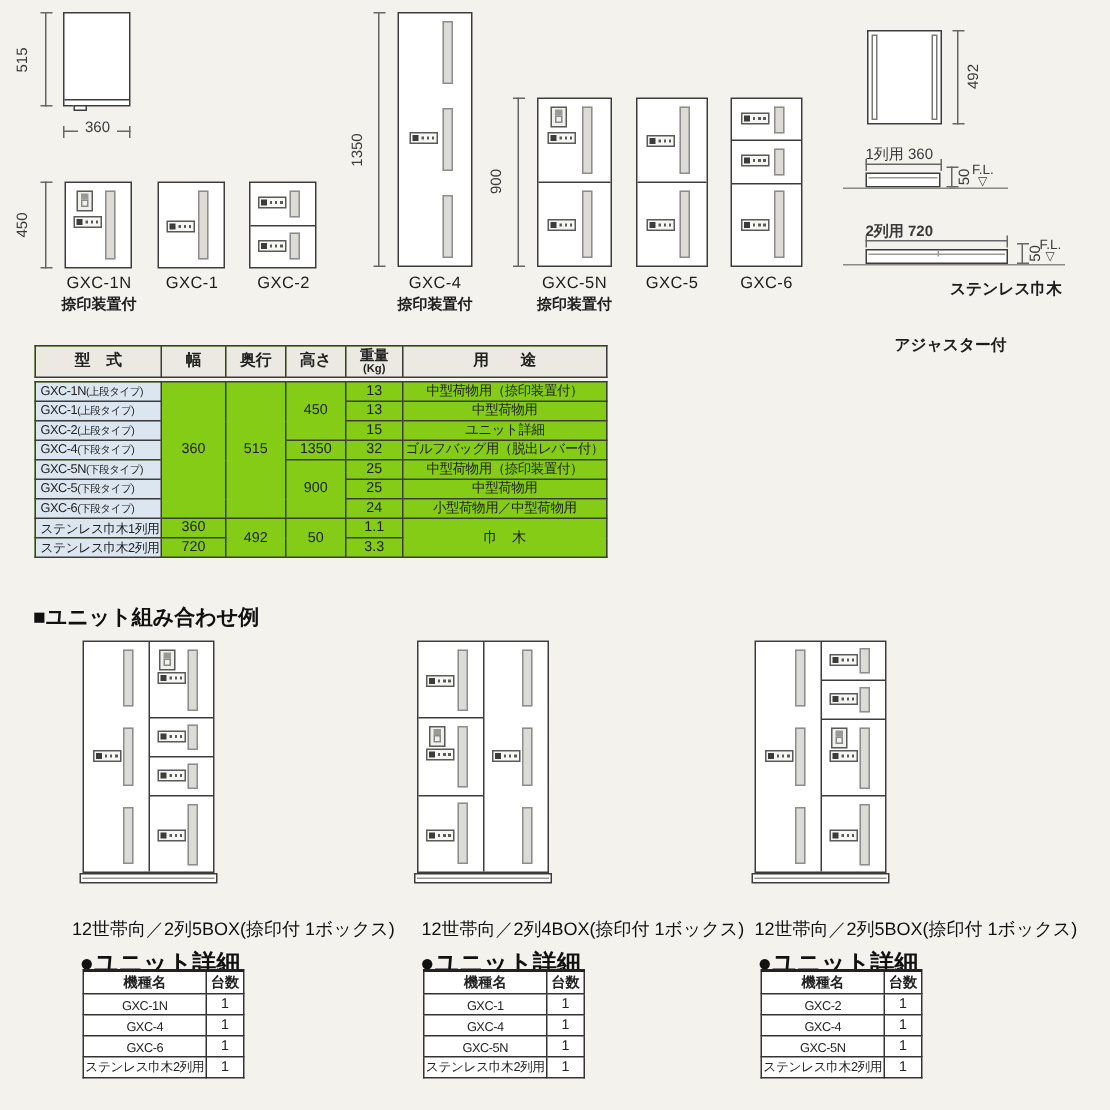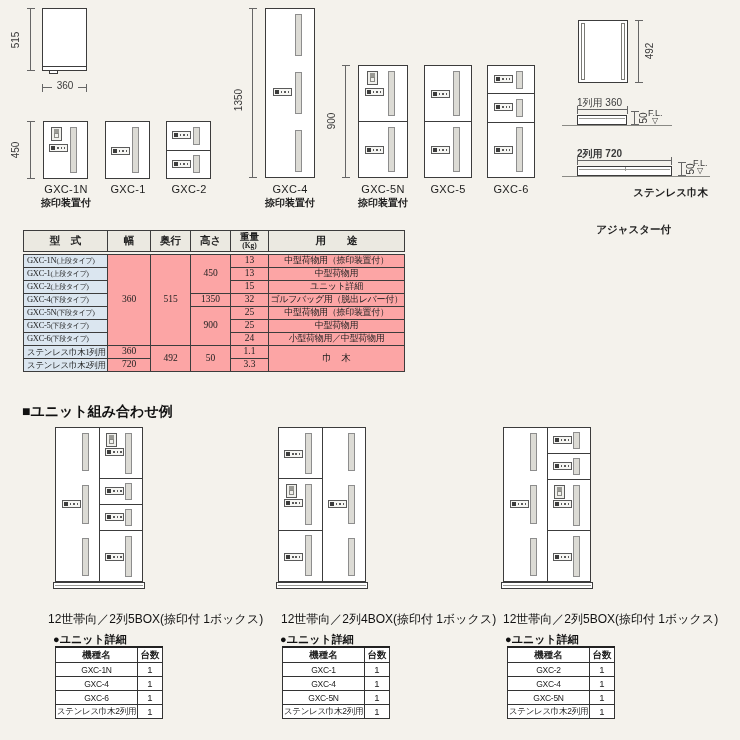--- a/index.html
+++ b/index.html
@@ -40,35 +40,35 @@
   .hlab{position:absolute;font-size:10px;color:#3a3a3a;background:#f4f2ec;text-align:center;}
   .flline{position:absolute;height:0;border-top:1px solid #8a8a85;}
   .fl{position:absolute;font-size:9px;color:#3a3a3a;}
   .flmark{position:absolute;font-size:8px;color:#3a3a3a;}
   .ulabel{position:absolute;font-size:11px;color:#1d1d1d;text-align:center;letter-spacing:.3px;}
   .usub{position:absolute;font-size:10px;font-weight:bold;color:#1d1d1d;text-align:center;}
   .bline{position:absolute;left:0;right:0;bottom:3px;border-top:1px solid #3c3c3c;}
   .foot{position:absolute;background:#fff;border:1px solid #3c3c3c;box-sizing:border-box;}
   .strip{position:absolute;top:2px;bottom:2px;width:4px;border:1px solid #7a7a75;background:#fff;box-sizing:border-box;}
   
-  table.spec{position:absolute;border-collapse:collapse;table-layout:fixed;background:#fca5a5;border:1.5px solid #2f2f2f;font-family:Liberation Serif, serif;}
+  table.spec{position:absolute;border-collapse:collapse;table-layout:fixed;background:#84cc16;border:1.5px solid #2f2f2f;}
   .spec td{border:1px solid #3c3c3c;text-align:center;vertical-align:middle;padding:0;font-size:9.5px;height:12px;line-height:1.05;white-space:nowrap;color:#222;}
   .spec.head td{background:#ebe9e1;font-weight:bold;font-size:10.5px;height:20px;}
   .spec .wkg{font-size:7.5px;font-weight:bold;line-height:1;}
   .spec .wlab{font-size:9.5px;font-weight:bold;line-height:1;}
   .spec.body td.m{background:#dbe6f0;text-align:left;padding-left:3px;font-size:8.5px;letter-spacing:-.3px;}
   .spec.body td.use{font-size:9px;letter-spacing:-.3px;}
   .sfx{font-size:7px;}
   
   .rednote{position:absolute;color:#d61c1c;font-size:11px;font-weight:bold;line-height:17px;white-space:nowrap;}
   .blknote{position:absolute;color:#222;font-size:9.5px;line-height:12.5px;white-space:nowrap;}
   
   .sectitle{position:absolute;font-size:14px;font-weight:bold;color:#111;}
   .caption{position:absolute;font-size:12px;color:#111;white-space:nowrap;}
-  .dtitle{position:absolute;font-size:11px;font-weight:bold;color:#111;text-align:right;}
+  .dtitle{position:absolute;font-size:16px;font-weight:bold;color:#111;text-align:right;}
   table.udt{position:absolute;border-collapse:collapse;table-layout:fixed;background:#fff;border:1px solid #222;border-top:2px solid #222;}
   .udt td,.udt th{border:1px solid #333;font-size:9.5px;height:13px;text-align:center;padding:0;white-space:nowrap;}
   .udt th{font-weight:bold;height:14px;}
   .udt td.m{font-size:8.5px;letter-spacing:-.3px;}
 </style>
 </head>
 <body>
 
 <div id="page">
 

